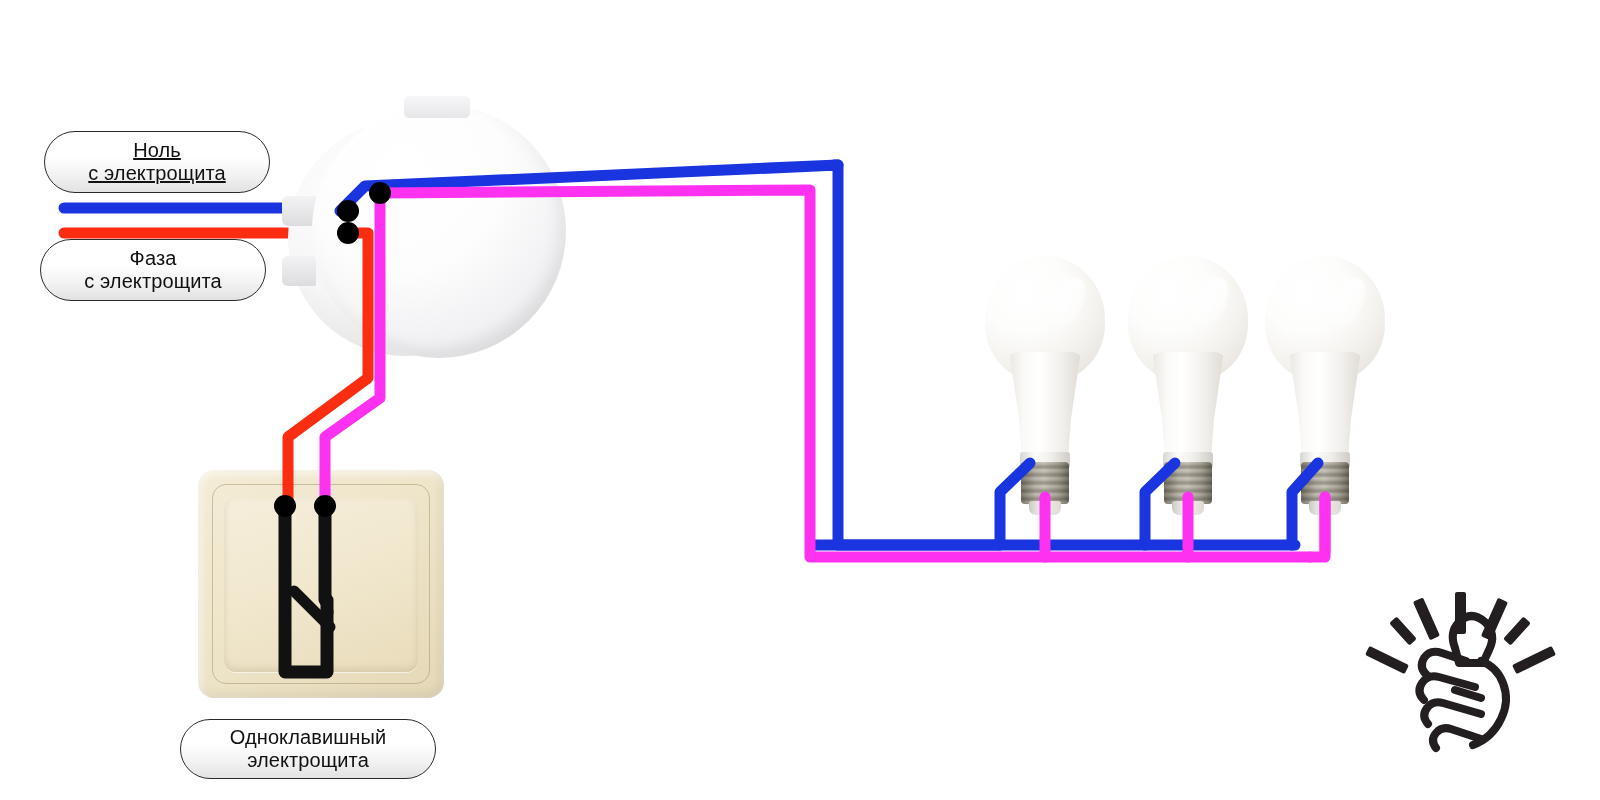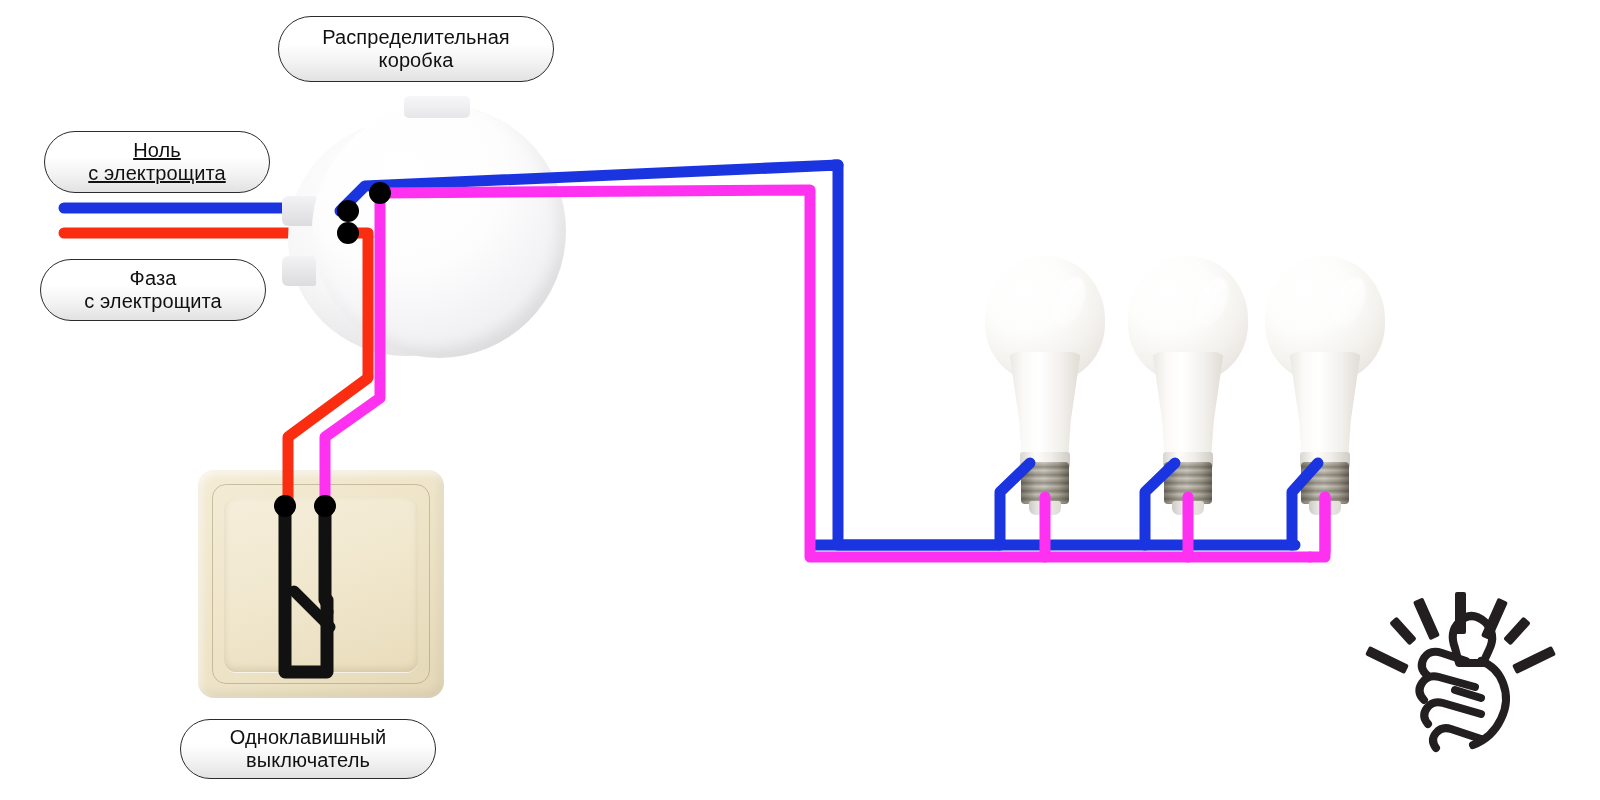--- a/index.html
+++ b/index.html
@@ -204,32 +204,30 @@
       <g stroke="none">
         <circle cx="348" cy="211" r="11" fill="#000000"></circle>
         <circle cx="348" cy="233" r="11" fill="#000000"></circle>
         <circle cx="380" cy="193" r="11" fill="#000000"></circle>
         <circle cx="285" cy="506" r="11" fill="#000000"></circle>
         <circle cx="325" cy="506" r="11" fill="#000000"></circle>
       </g>
     </g>
   </svg>
 
-  <div class="pill" style="left:278px;top:16px;width:276px;height:66px;">Распределительная
-коробка</div>
 
   <div class="pill" style="left:44px;top:131px;width:226px;height:62px;text-decoration:underline;">Ноль
 с электрощита</div>
 
-  <div class="pill" style="left:40px;top:239px;width:226px;height:62px;margin-top:20px;">Фаза
+  <div class="pill" style="left:40px;top:239px;width:226px;height:62px;">Фаза
 с электрощита</div>
 
 
   <div class="pill" style="left:180px;top:719px;width:256px;height:60px;">Одноклавишный
-выключатель</div>
+электрощита</div>
 
   <svg id="logo" class="layer" viewBox="0 0 1600 800">
     <g fill="#231f20">
       <rect x="1455" y="592" width="11" height="42" rx="2"></rect>
       <rect x="1421" y="598" width="11" height="42" rx="2" transform="rotate(-24 1426 619)"></rect>
       <rect x="1489" y="598" width="11" height="42" rx="2" transform="rotate(24 1494 619)"></rect>
       <rect x="1398" y="616" width="10" height="30" rx="2" transform="rotate(-42 1403 631)"></rect>
       <rect x="1512" y="616" width="10" height="30" rx="2" transform="rotate(42 1517 631)"></rect>
       <rect x="1382" y="638" width="10" height="44" rx="2" transform="rotate(-64 1387 660)"></rect>
       <rect x="1529" y="638" width="10" height="44" rx="2" transform="rotate(64 1534 660)"></rect>

